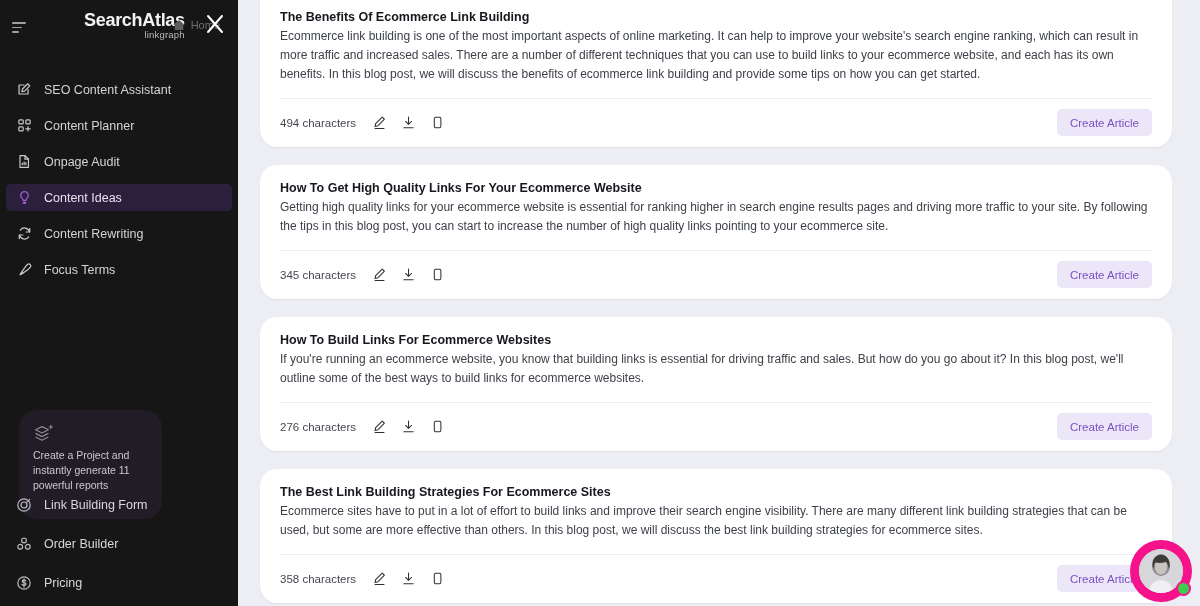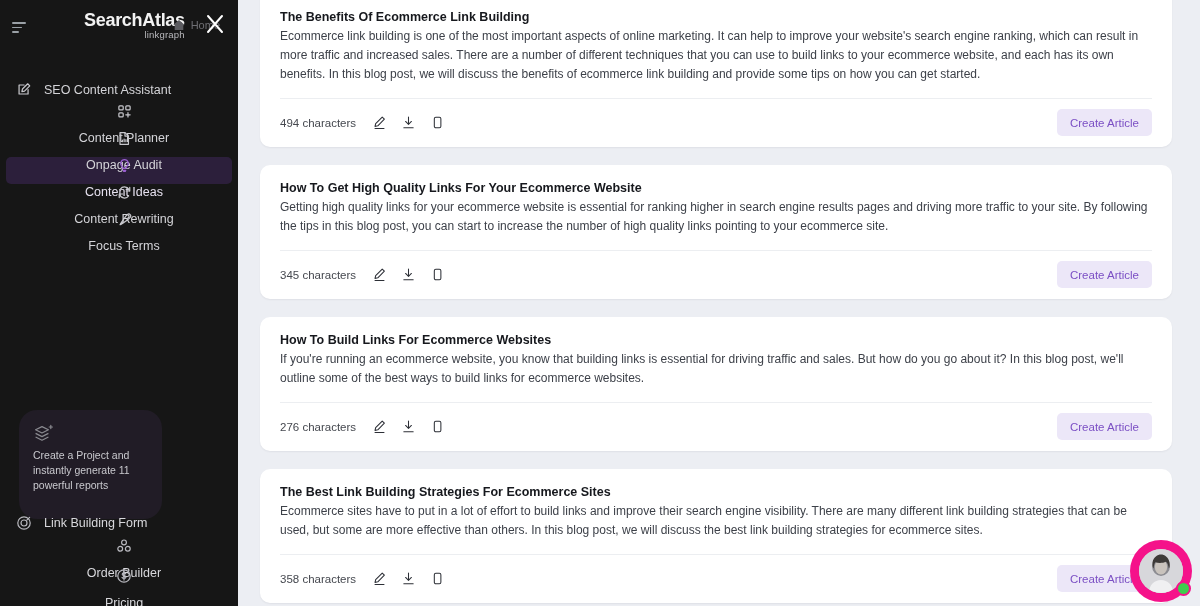--- a/index.html
+++ b/index.html
@@ -52,21 +52,21 @@
 
   .nav { margin-top: 26px; }
   .nav-item {
     height: 27px; margin: 0 6px 0 6px;
     display: flex; align-items: center; gap: 12px;
     padding-left: 10px;
     border-radius: 5px;
     color: #d4d4d8; font-size: 12.5px;
     cursor: pointer;
   }
-  .nav-item + .nav-item { margin-top: 0; flex-direction: column; }
+  .nav-item + .nav-item { margin-top: 9px; }
   .nav-ico { width: 16px; height: 16px; flex: 0 0 16px; display:flex; align-items:center; justify-content:center; }
   .nav-ico svg { display: block; }
   .nav-item.active { background: #2c1f3b; color: #e7e2f0; }
   .nav-item.active .nav-ico svg { stroke: #9a5fd0; }
 
   .promo {
     margin: 0 10px; margin-top: auto;
     background: #211c26;
     border-radius: 18px;
     padding: 14px 14px 14px 14px;
@@ -91,21 +91,21 @@
   
   .main {
     flex: 1 1 auto; height: 606px;
     background: #eceef3;
     overflow: hidden;
     padding: 0 28px 0 22px;
     position: relative;
   }
   .card {
     background: #ffffff;
-    border-radius: 10px;
+    border-radius: 17px;
     padding: 16px 20px 0 20px;
     box-shadow: 0 1px 2px rgba(16,20,40,0.06);
     margin-bottom: 18px;
   }
   .card:first-child { margin-top: -6px; border-top-left-radius: 0; border-top-right-radius: 0; }
   .card-title {
     font-size: 12.5px; font-weight: 700; color: #16181d; margin-bottom: 3px;
   }
   .card-desc {
     font-size: 12px; color: #3d4149; line-height: 1.58;

